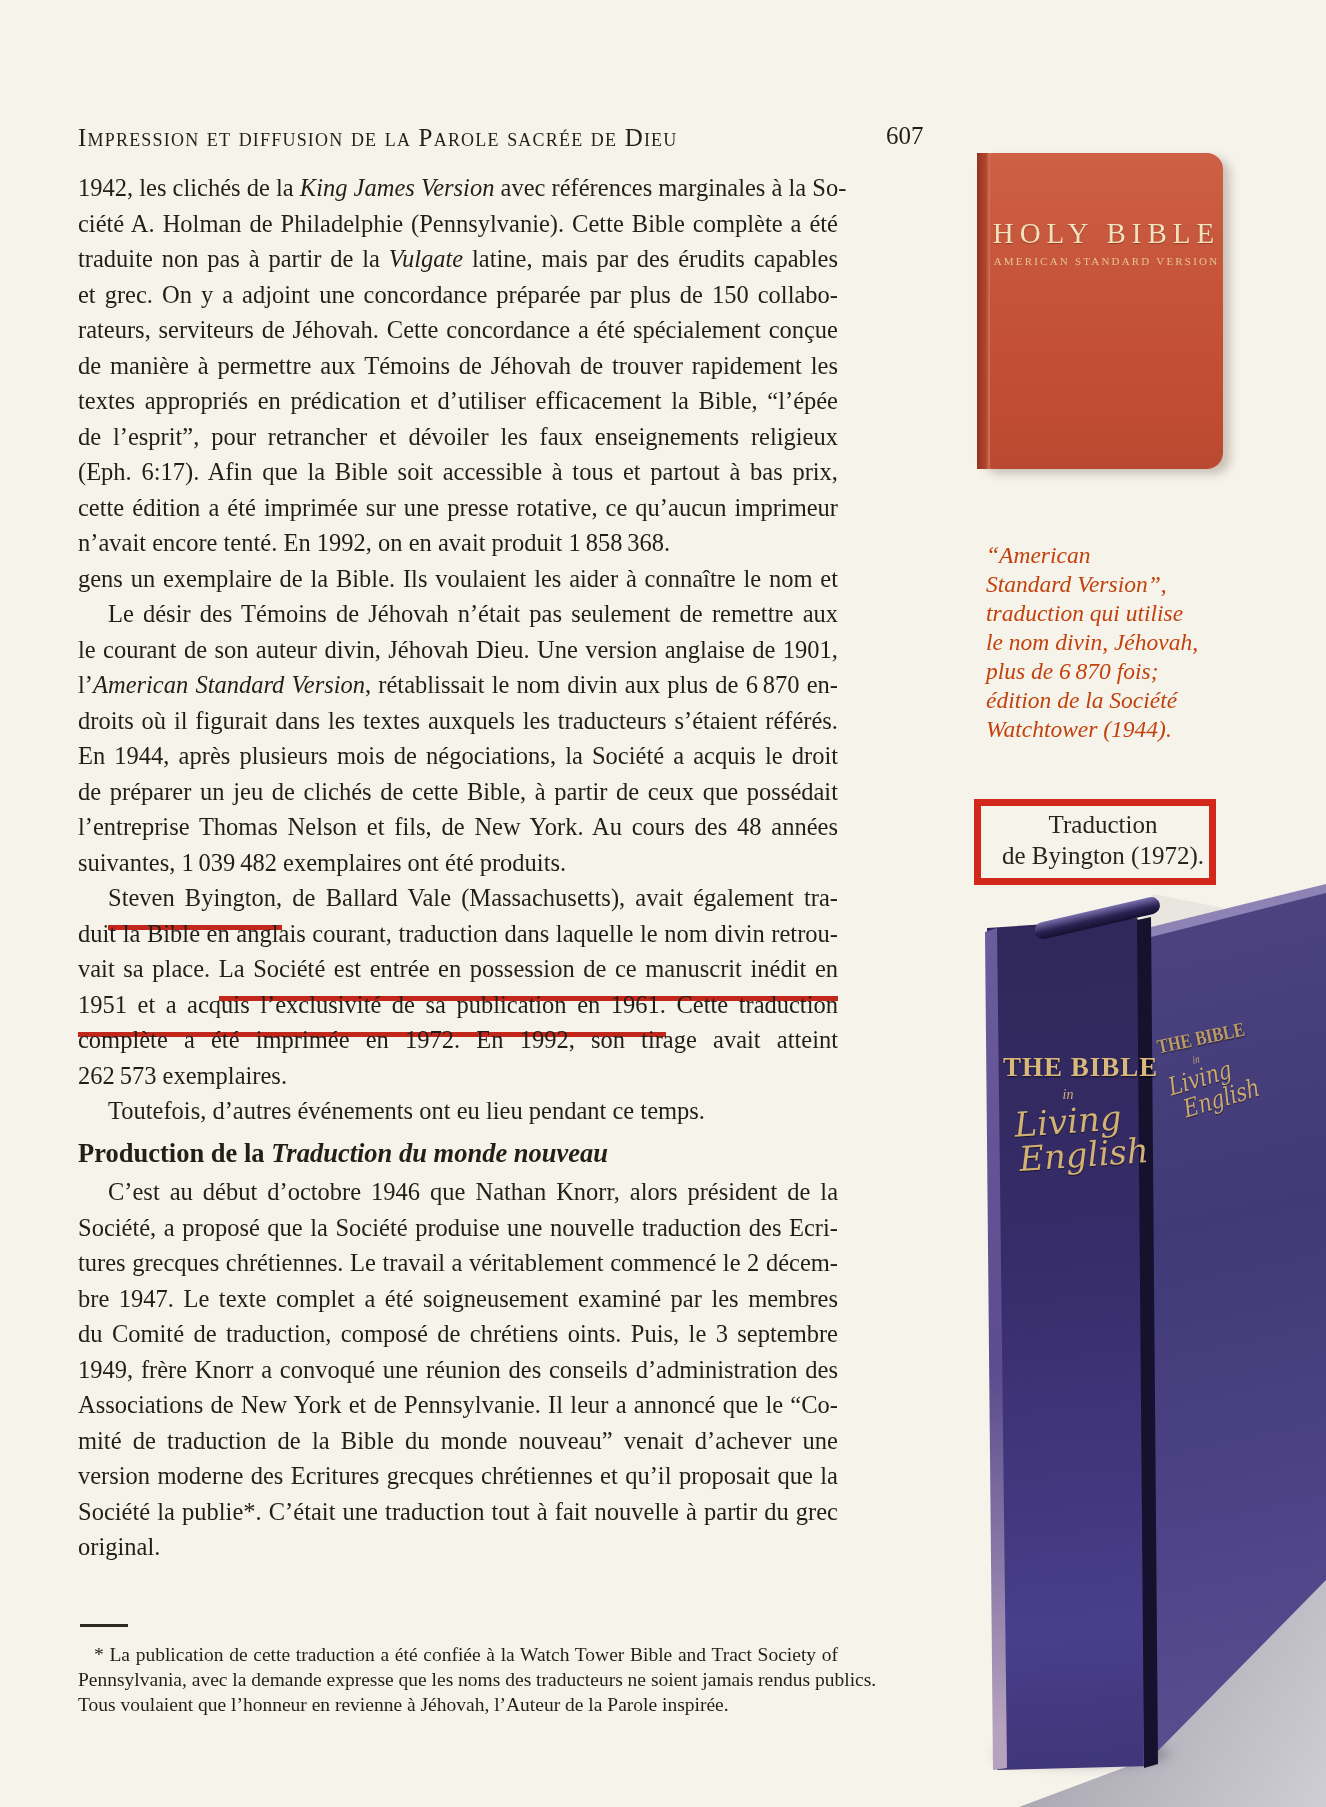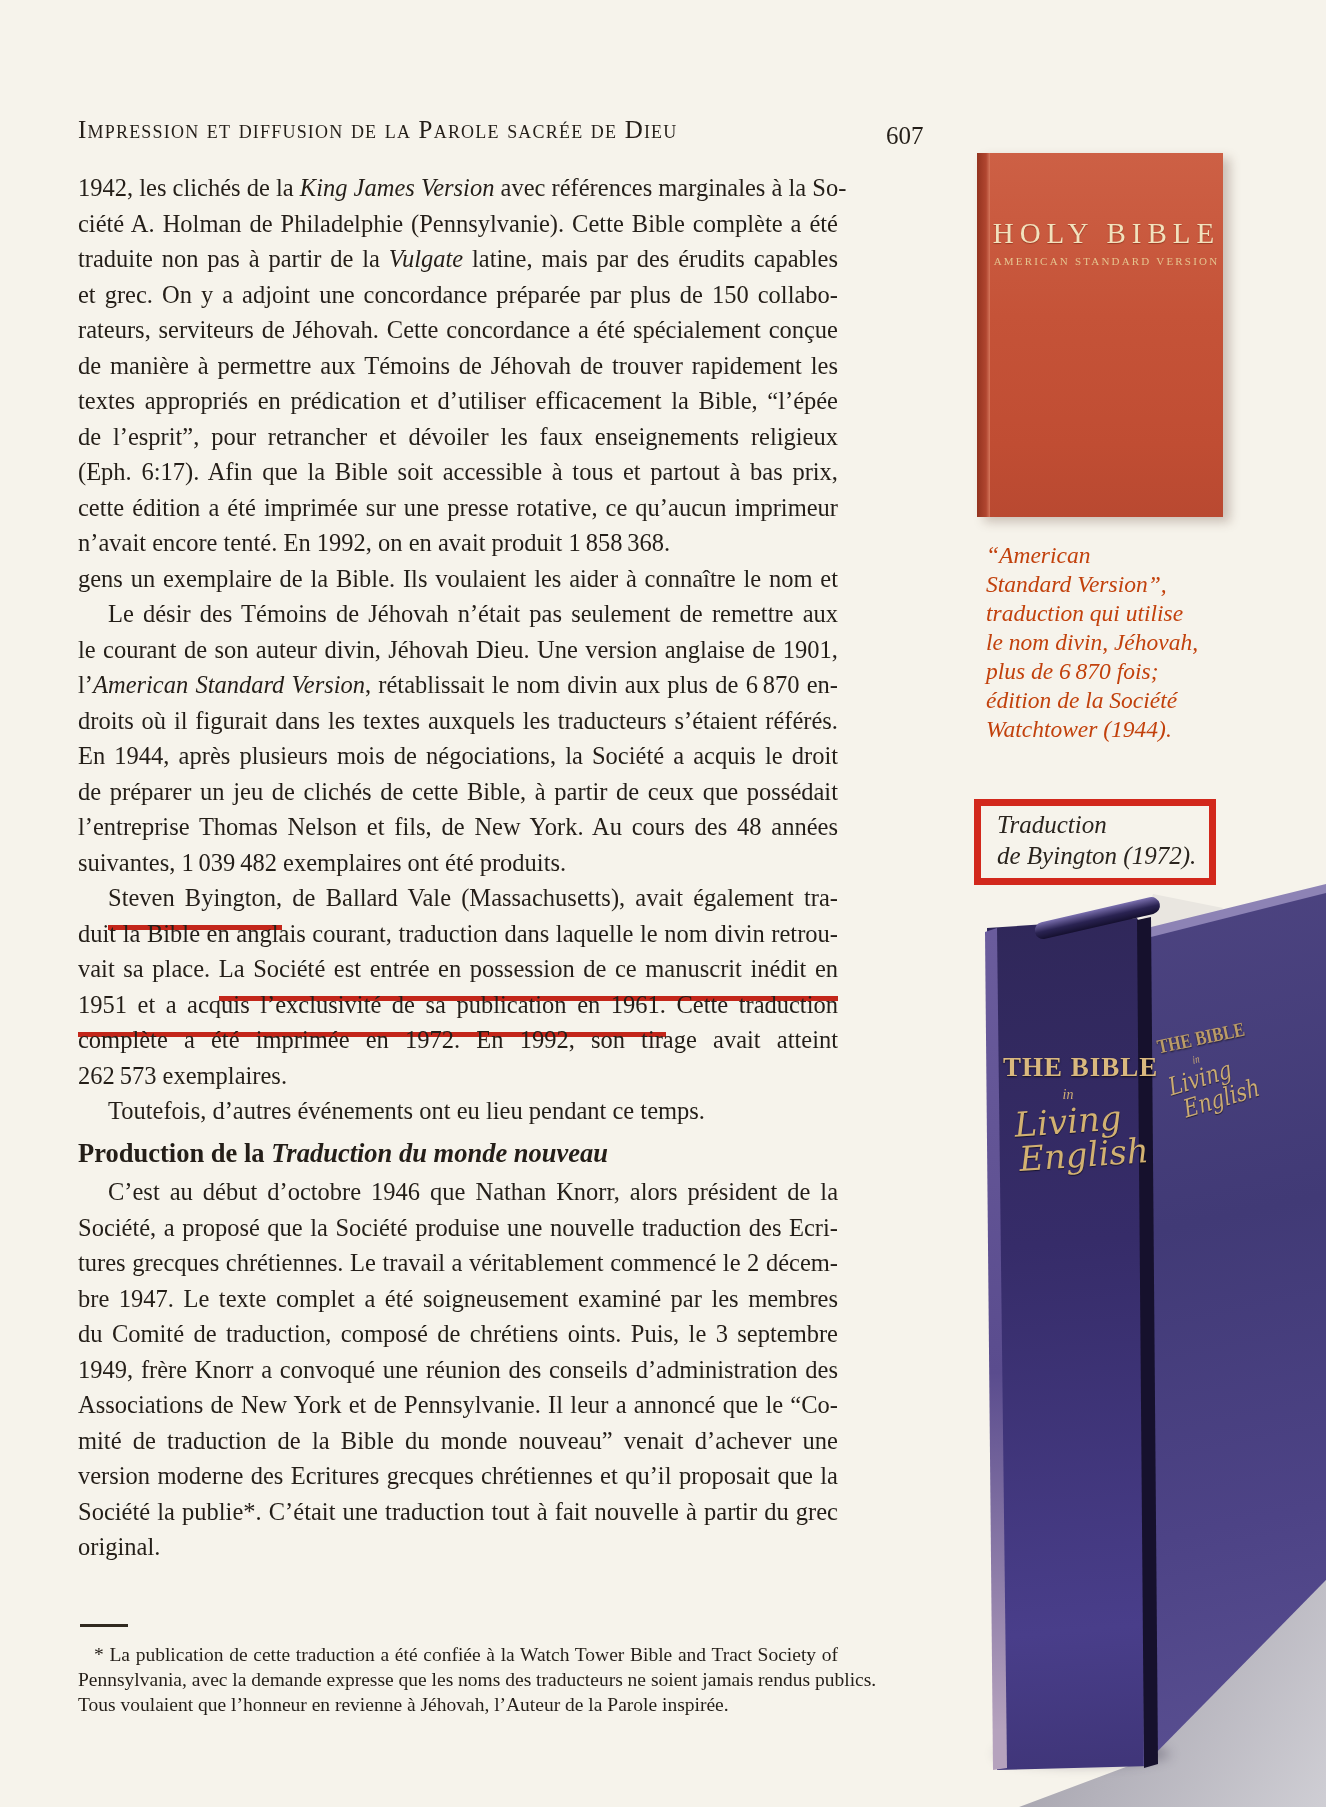--- a/index.html
+++ b/index.html
@@ -1,21 +1,21 @@
 <!DOCTYPE html>
 <html style="--red-ul: #c3261a; --red-box: #d2281c;"><head>
 <meta charset="utf-8">
 <title>Page 607</title>
 <style>
   html,body{margin:0;padding:0;background:#e8e4da;}
   .page{position:relative;width:1326px;height:1807px;background:#f6f3eb;overflow:hidden;
         font-family:"Liberation Serif",serif;color:#241e18;}
 
   
-  .runhead{position:absolute;left:78px;top:116px;font-variant:small-caps;
+  .runhead{position:absolute;left:78px;top:124px;font-variant:small-caps;
            font-size:25px;letter-spacing:1.2px;white-space:nowrap;}
   .pagenum{position:absolute;left:886px;top:122px;font-size:25px;}
 
   
   .article{position:absolute;left:78px;top:170px;width:760px;
            font-size:24.5px;line-height:35.5px;}
   .para{position:relative;}
   .line{height:35.5px;white-space:nowrap;text-align:justify;text-align-last:justify;
         text-justify:inter-word;}
   .line.last{text-align-last:left;}
@@ -23,39 +23,39 @@
   .it{font-style:italic;}
   .bd{font-weight:bold;}
   .ul{border-bottom:5px solid var(--red-ul,#c3261a);padding-bottom:14px;}
   .para.heading{margin-top:7px;margin-bottom:3px;font-size:26.5px;}
 
   .fn-rule{width:48px;height:3px;background:#30291f;margin:14px 0 10px 2px;}
   .footnote .line{height:25px;font-size:19.5px;}
   .footnote .line.ind{text-indent:16px;}
 
   
-  .asv-book{position:absolute;left:977px;top:153px;width:246px;height:364px;
+  .asv-book{position:absolute;left:977px;top:153px;width:246px;height:316px;
             background:linear-gradient(180deg,#cd6045 0%,#c55338 45%,#c04d33 80%,#b94931 100%);
-            box-shadow:7px 5px 10px rgba(90,60,45,.28);}
+            box-shadow:7px 5px 10px rgba(90,60,45,.28);border-radius:16px;}
   .asv-spine{position:absolute;left:0;top:0;width:13px;height:100%;
              background:linear-gradient(90deg,#93331f,#b14630 70%,#d5775c 100%);}
   .asv-title{position:absolute;left:13px;top:64px;width:233px;text-align:center;
              font-size:29px;letter-spacing:6px;color:#f2e2bd;
              text-shadow:0 1px 1px rgba(120,40,20,.6);white-space:nowrap;}
   .asv-sub{position:absolute;left:13px;top:102px;width:233px;text-align:center;
            font-size:11px;letter-spacing:2.2px;color:#e4c astronomí;
            color:#e4c48f;white-space:nowrap;}
 
   .asv-caption{position:absolute;left:986px;top:541px;width:270px;
                font-size:23.5px;font-style:italic;line-height:29px;color:#c2410c;}
 
   
   .byi-box{position:absolute;left:974px;top:799px;width:242px;height:86px;
            border:7px solid var(--red-box,#d2281c);box-sizing:border-box;background:transparent;}
-  .byi-caption{padding:3px 0 0 16px;font-size:25px;font-style:italic;line-height:31px;color:#2a241e;}
+  .byi-caption{padding:3px 0 0 16px;font-size:25px;line-height:31px;color:#2a241e;text-align:center;}
 
   
   .ble-shadow{position:absolute;left:985px;top:1500px;width:341px;height:307px;
               clip-path:polygon(46% 85%,100% 26%,100% 100%,10% 100%);
               background:linear-gradient(120deg,#8e8b97 0%,#b4b2bb 55%,#cfced4 100%);}
   .ble-contact{position:absolute;left:995px;top:1742px;width:175px;height:24px;
                background:rgba(28,22,48,.30);border-radius:50%;filter:blur(6px);}
   .ble-book{position:absolute;left:985px;top:880px;width:341px;height:895px;}
   .ble-book .face{position:absolute;left:0;top:0;width:100%;height:100%;}
   .ble-pageswedge{clip-path:polygon(150px 62px,168px 14px,238px 28px,205px 64px);

